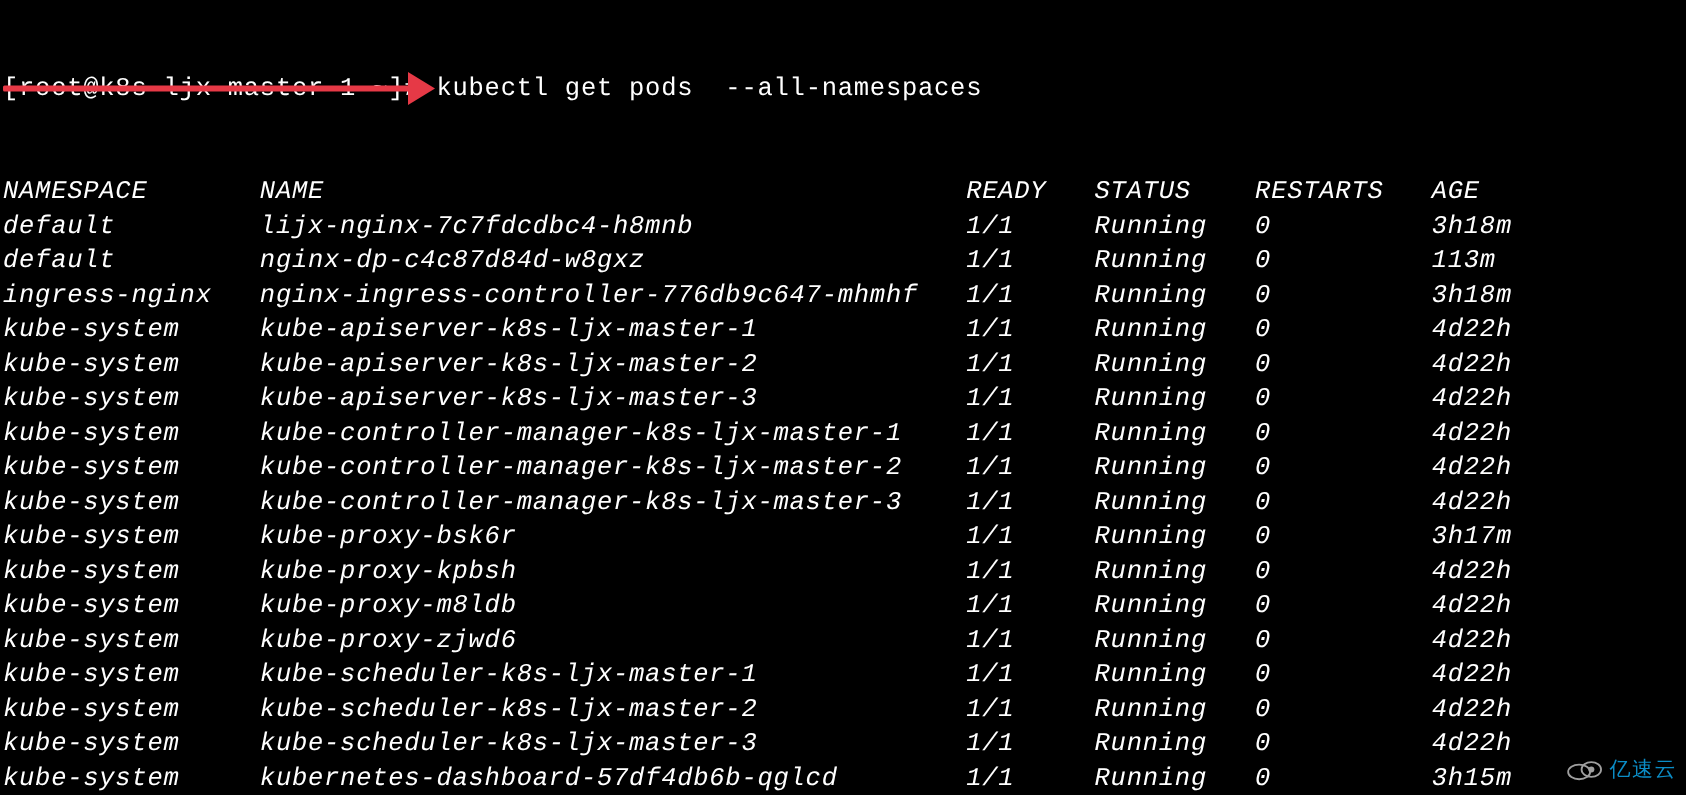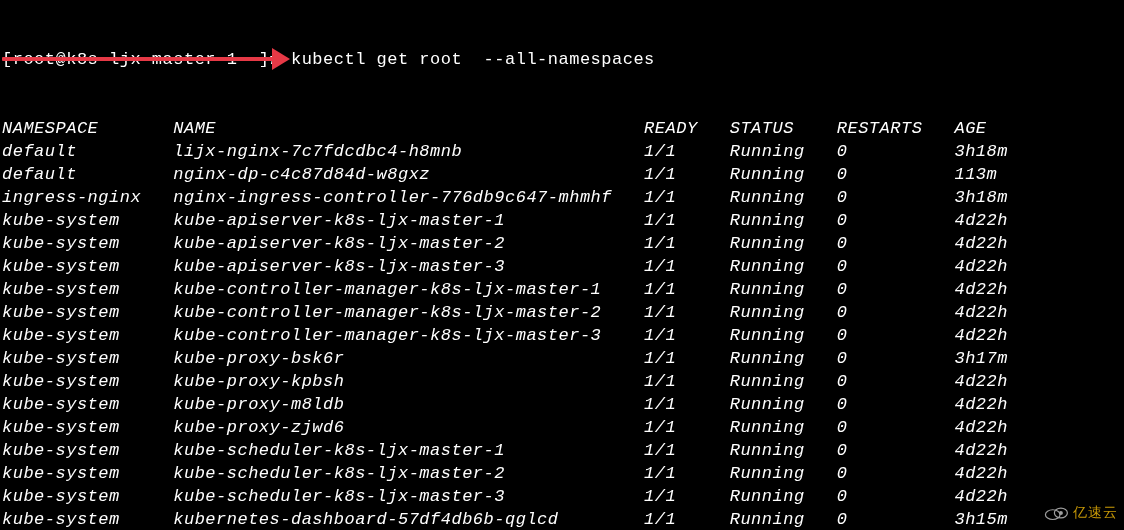--- a/index.html
+++ b/index.html
@@ -60,30 +60,30 @@
     .wm-icon {
       width: 26px;
       height: 18px;
       display: inline-flex;
       align-items: center;
       justify-content: center;
     }
     .wm-text {
       font-family: sans-serif;
       font-size: 14px;
-      color: #eab308;
+      color: #0ea5e9;
       letter-spacing: 1px;
     }
   </style>
 </head>
 <body>
 
 <div class="terminal">
   <div class="prompt-line">
-    <span class="prompt-text"><span>[root@k8s-ljx-master-1 ~]#</span> <span>kubectl get root  --all-namespaces</span></span>
+    <span class="prompt-text"><span>[root@k8s-ljx-master-1 ~]#</span> <span>kubectl get pods  --all-namespaces</span></span>
     <span class="arrow-line"></span>
     <span class="arrow-head"></span>
   </div>
   <div id="table"><div class="row">NAMESPACE       NAME                                        READY   STATUS    RESTARTS   AGE</div><div class="row">default         lijx-nginx-7c7fdcdbc4-h8mnb                 1/1     Running   0          3h18m</div><div class="row">default         nginx-dp-c4c87d84d-w8gxz                    1/1     Running   0          113m</div><div class="row">ingress-nginx   nginx-ingress-controller-776db9c647-mhmhf   1/1     Running   0          3h18m</div><div class="row">kube-system     kube-apiserver-k8s-ljx-master-1             1/1     Running   0          4d22h</div><div class="row">kube-system     kube-apiserver-k8s-ljx-master-2             1/1     Running   0          4d22h</div><div class="row">kube-system     kube-apiserver-k8s-ljx-master-3             1/1     Running   0          4d22h</div><div class="row">kube-system     kube-controller-manager-k8s-ljx-master-1    1/1     Running   0          4d22h</div><div class="row">kube-system     kube-controller-manager-k8s-ljx-master-2    1/1     Running   0          4d22h</div><div class="row">kube-system     kube-controller-manager-k8s-ljx-master-3    1/1     Running   0          4d22h</div><div class="row">kube-system     kube-proxy-bsk6r                            1/1     Running   0          3h17m</div><div class="row">kube-system     kube-proxy-kpbsh                            1/1     Running   0          4d22h</div><div class="row">kube-system     kube-proxy-m8ldb                            1/1     Running   0          4d22h</div><div class="row">kube-system     kube-proxy-zjwd6                            1/1     Running   0          4d22h</div><div class="row">kube-system     kube-scheduler-k8s-ljx-master-1             1/1     Running   0          4d22h</div><div class="row">kube-system     kube-scheduler-k8s-ljx-master-2             1/1     Running   0          4d22h</div><div class="row">kube-system     kube-scheduler-k8s-ljx-master-3             1/1     Running   0          4d22h</div><div class="row">kube-system     kubernetes-dashboard-57df4db6b-qglcd        1/1     Running   0          3h15m</div></div>
 </div>
 
 <div class="watermark">
   <span class="wm-icon">
     <svg viewBox="0 0 32 20" width="26" height="18">
       <ellipse cx="12" cy="12" rx="9" ry="6" fill="none" stroke="#bbb" stroke-width="1.5"></ellipse>

